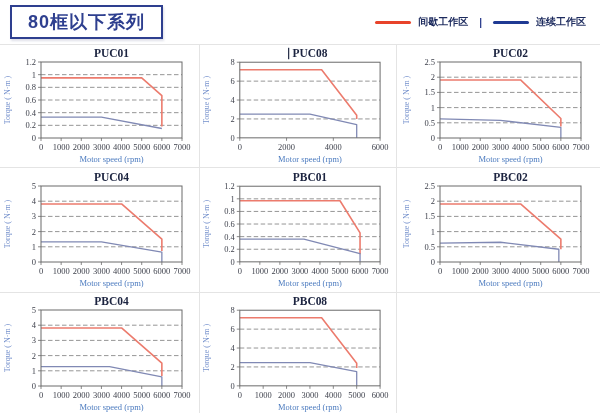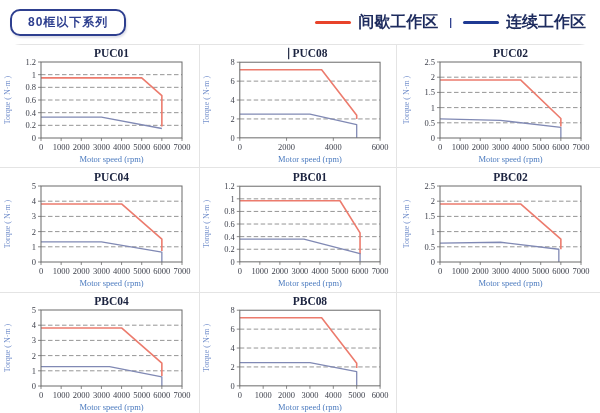--- a/index.html
+++ b/index.html
@@ -6,36 +6,35 @@
   body{
     width:600px;height:413px;overflow:hidden;background:#ffffff;
     font-family:"Liberation Sans", sans-serif;
     position:relative;
   }
   .header{
     height:44px;display:flex;align-items:center;justify-content:space-between;
     padding:0 14px 0 10px;box-sizing:border-box;
   }
   .badge{
-    border:2px solid #2e3f8f;border-radius:10px;padding:3px 16px;
-    color:#2e3f8f;font-weight:bold;font-size:12px;letter-spacing:1px;
+    border:2px solid #2e3f8f;border-radius:0;padding:3px 16px;
+    color:#2e3f8f;font-weight:bold;font-size:18px;letter-spacing:1px;
     box-shadow:1px 2px 2px rgba(40,50,110,0.15);
     text-align:center;
   }
   .legend{display:flex;align-items:center;gap:7px;}
   .swatch{display:inline-block;width:36px;height:3px;border-radius:2px;}
-  .legend-label{font-size:16px;font-weight:bold;color:#1d2b5e;}
+  .legend-label{font-size:10px;font-weight:bold;color:#1d2b5e;}
   .sep{color:#2e3f8f;font-size:10px;font-weight:bold;margin:0 4px;}
   .grid{
     display:grid;
     grid-template-columns:200px 197px 203px;
     grid-template-rows:123px 125px 121px;
     border-top:1px solid #e4e4e4;
     box-sizing:border-box;
-    border-radius:21px;
   }
   .cell{
     border-right:1px solid #e4e4e4;border-bottom:1px solid #e4e4e4;
     display:flex;align-items:center;justify-content:center;
     box-sizing:border-box;background:#ffffff;
   }
   .cell:nth-child(3n){border-right:none;text-align:right;}
   .cell:nth-child(n+7){border-bottom:none;}
   svg text{font-family:"Liberation Serif", serif;}
 </style>

